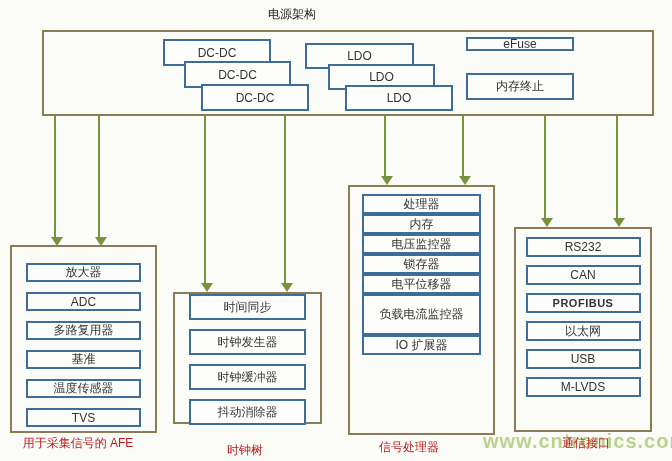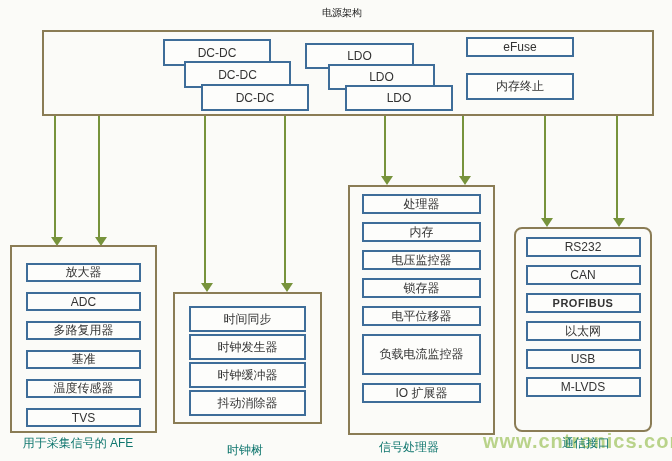--- a/index.html
+++ b/index.html
@@ -17,23 +17,22 @@
   }
   .canvas{
     position:relative;
     width:672px;height:461px;
     background:var(--bg);
     overflow:hidden;
     color:var(--text);
   }
   .diagram-title{
     position:absolute;
-    left:274px;top:6px;width:136px;
-    text-align:center;
-    font-size:10px;
+    left:268px;top:6px;width:136px;
+    font-size:12px;
     color:#222;
   }
   .power-box{
     position:absolute;
     left:42px;top:30px;width:612px;height:86px;
     border:2px solid var(--group-border);
     box-sizing:border-box;
     background:var(--bg);
   }
   .chip{
@@ -45,21 +44,21 @@
     font-size:12px;
     color:#333;
   }
   
   .dcdc1{left:119px;top:7px;width:108px;height:27px;z-index:1;}
   .dcdc2{left:140px;top:29px;width:107px;height:27px;z-index:2;}
   .dcdc3{left:157px;top:52px;width:108px;height:27px;z-index:3;}
   .ldo1{left:261px;top:11px;width:109px;height:26px;z-index:1;}
   .ldo2{left:284px;top:32px;width:107px;height:26px;z-index:2;}
   .ldo3{left:301px;top:53px;width:108px;height:26px;z-index:3;}
-  .efuse{left:422px;top:5px;width:108px;height:20px;text-align:right;}
+  .efuse{left:422px;top:5px;width:108px;height:14px;text-align:right;}
   .memterm{left:422px;top:41px;width:108px;height:27px;}
 
   .arrow{
     position:absolute;
     width:0;
     border-left:2px solid var(--arrow);
   }
   .arrow::after{
     content:"";
     position:absolute;
@@ -73,33 +72,33 @@
   .group-box{
     position:absolute;
     border:2px solid var(--group-border);
     box-sizing:border-box;
     background:var(--bg);
     display:flex;flex-direction:column;align-items:center;
   }
   .group-box .chip{position:static;flex:none;}
   .g-afe{left:10px;top:245px;width:147px;height:188px;padding-top:16px;gap:10px;text-align:right;}
   .g-afe .chip{width:115px;height:19px;}
-  .g-clock{left:173px;top:292px;width:149px;height:132px;padding-top:12px;gap:2px;}
+  .g-clock{left:173px;top:292px;width:149px;height:132px;gap:9px;}
   .g-clock .chip{width:117px;height:26px;}
-  .g-signal{left:348px;top:185px;width:147px;height:250px;padding-top:7px;gap:8px;}
+  .g-signal{left:348px;top:185px;width:147px;height:250px;padding-top:7px;}
   .g-signal .chip{width:119px;height:20px;}
   .g-signal .chip.tall{height:41px;}
-  .g-comm{left:514px;top:227px;width:138px;height:205px;padding-top:8px;gap:8px;border-radius:8px;}
+  .g-comm{left:514px;top:227px;width:138px;height:205px;padding-top:8px;gap:8px;}
   .g-comm .chip{width:115px;height:20px;}
   .chip.bold{font-weight:bold;font-size:11px;letter-spacing:0.5px;}
 
   .group-label{
     position:absolute;
     font-size:12px;
-    color:#0f766e;
+    color:#b91c1c;
     white-space:nowrap;
     transform:translateX(-50%);
     z-index:6;
   }
   .lbl-afe{left:78px;top:435px;}
   .lbl-clock{left:245px;top:442px;}
   .lbl-signal{left:409px;top:439px;}
   .lbl-comm{left:586px;top:435px;}
 
   .watermark{

